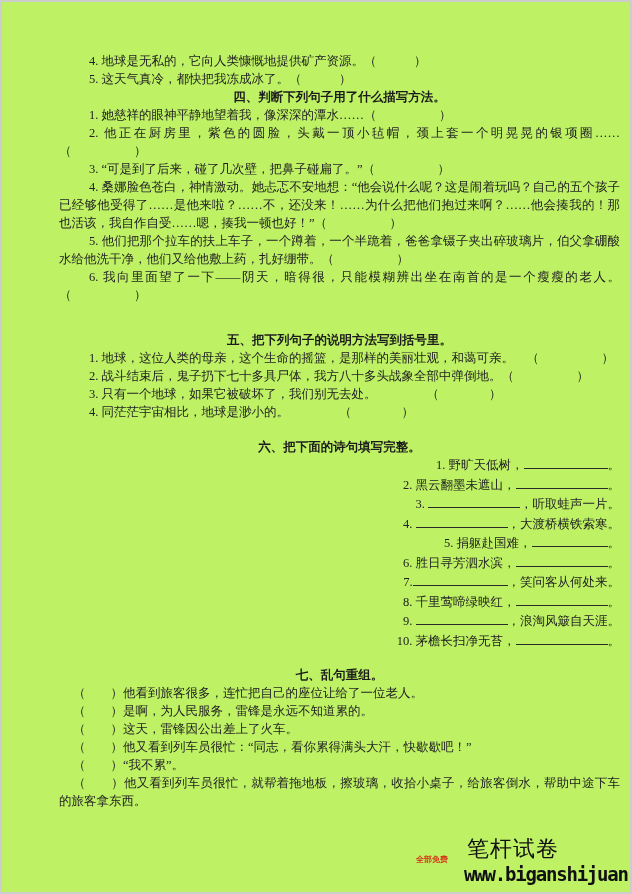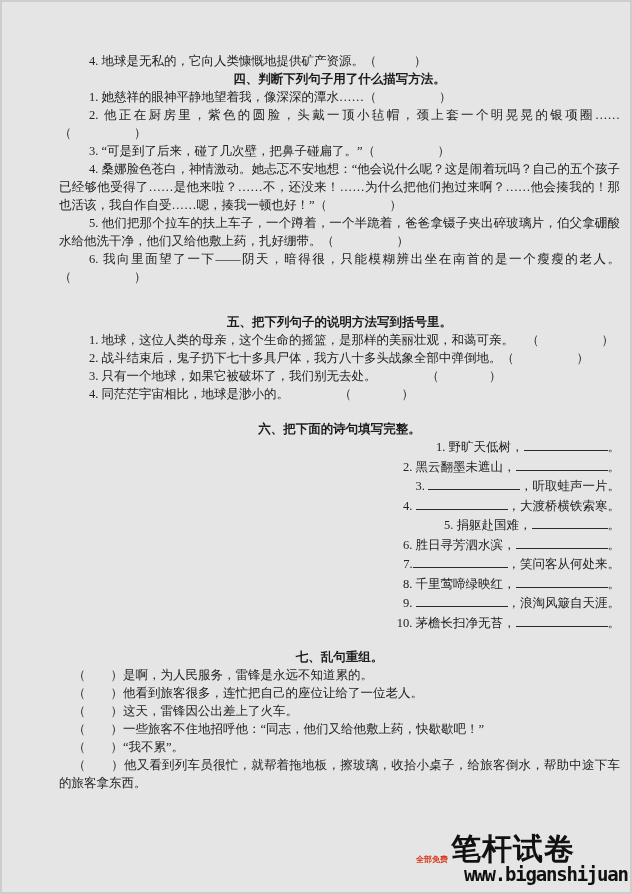--- a/index.html
+++ b/index.html
@@ -5,21 +5,21 @@
   html, body {
     margin: 0;
     padding: 0;
     background: #ffffff;
   }
   .page {
     position: relative;
     width: 632px;
     height: 894px;
     box-sizing: border-box;
-    background: #e5e5e5;
+    background: #bef264;
     border: 2px solid #cdcdcd;
     overflow: hidden;
     font-family: "Liberation Serif", "DejaVu Serif", serif;
     color: #222222;
   }
   .content {
     position: absolute;
     top: 50px;
     left: 57px;
     width: 561px;
@@ -55,23 +55,23 @@
   
   .logo {
     position: absolute;
     right: 20px;
     bottom: 8px;
     width: 194px;
     text-align: center;
   }
   .logo-title {
     display: block;
-    font-size: 30px;
+    font-size: 22px;
     line-height: 33px;
-    font-weight: bold;
+    font-weight: normal;
     letter-spacing: 1px;
     color: #111111;
     font-family: "Liberation Serif", "DejaVu Serif", serif;
     white-space: nowrap;
   }
   .logo-tagline {
     position: absolute;
     left: 0;
     bottom: 20px;
     font-size: 8px;
@@ -94,20 +94,21 @@
     margin-left: 48px;
   }
 </style>
 </head>
 <body>
 
 <div class="page" data-name="exam-page">
   <div class="content" data-name="worksheet-body">
       <section class="sec" data-name="section-3-tail">
         <p class="line" data-name="exam-item"><span data-name="item-text">4. 地球是无私的，它向人类慷慨地提供矿产资源。（　　　）</span></p>
+        <p class="line" data-name="exam-item"><span data-name="item-text">5. 这天气真冷，都快把我冻成冰了。（　　　）</span></p>
       </section>
       <section class="sec" data-name="section-4">
         <h2 class="sec-heading" data-name="section-4-heading">四、判断下列句子用了什么描写方法。</h2>
         <p class="line" data-name="exam-item"><span data-name="item-text">1. 她慈祥的眼神平静地望着我，像深深的潭水……（　　　　　）</span></p>
         <p class="line" data-name="exam-item"><span data-name="item-text">2. 他正在厨房里，紫色的圆脸，头戴一顶小毡帽，颈上套一个明晃晃的银项圈……　（　　　　　）</span></p>
         <p class="line" data-name="exam-item"><span data-name="item-text">3. “可是到了后来，碰了几次壁，把鼻子碰扁了。”（　　　　　）</span></p>
         <p class="line" data-name="exam-item"><span data-name="item-text">4. 桑娜脸色苍白，神情激动。她忐忑不安地想：“他会说什么呢？这是闹着玩吗？自己的五个孩子已经够他受得了……是他来啦？……不，还没来！……为什么把他们抱过来啊？……他会揍我的！那也活该，我自作自受……嗯，揍我一顿也好！”（　　　　　）</span></p>
         <p class="line" data-name="exam-item"><span data-name="item-text">5. 他们把那个拉车的扶上车子，一个蹲着，一个半跪着，爸爸拿镊子夹出碎玻璃片，伯父拿硼酸水给他洗干净，他们又给他敷上药，扎好绷带。（　　　　　）</span></p>
         <p class="line" data-name="exam-item"><span data-name="item-text">6. 我向里面望了一下——阴天，暗得很，只能模糊辨出坐在南首的是一个瘦瘦的老人。（　　　　　）</span></p>
       </section>
@@ -126,24 +127,24 @@
         <p class="line" data-name="exam-item"><span data-name="item-text">4. </span><span class="blank" data-name="answer-blank" style="width: 92px;"></span><span data-name="item-text">，大渡桥横铁索寒。</span></p>
         <p class="line" data-name="exam-item"><span data-name="item-text">5. 捐躯赴国难，</span><span class="blank" data-name="answer-blank" style="width: 76px;"></span><span data-name="item-text">。</span></p>
         <p class="line" data-name="exam-item"><span data-name="item-text">6. 胜日寻芳泗水滨，</span><span class="blank" data-name="answer-blank" style="width: 92px;"></span><span data-name="item-text">。</span></p>
         <p class="line" data-name="exam-item"><span data-name="item-text">7.</span><span class="blank" data-name="answer-blank" style="width: 95px;"></span><span data-name="item-text">，笑问客从何处来。</span></p>
         <p class="line" data-name="exam-item"><span data-name="item-text">8. 千里莺啼绿映红，</span><span class="blank" data-name="answer-blank" style="width: 92px;"></span><span data-name="item-text">。</span></p>
         <p class="line" data-name="exam-item"><span data-name="item-text">9. </span><span class="blank" data-name="answer-blank" style="width: 92px;"></span><span data-name="item-text">，浪淘风簸自天涯。</span></p>
         <p class="line" data-name="exam-item"><span data-name="item-text">10. 茅檐长扫净无苔，</span><span class="blank" data-name="answer-blank" style="width: 92px;"></span><span data-name="item-text">。</span></p>
       </section>
       <section class="sec" data-name="section-7">
         <h2 class="sec-heading" data-name="section-7-heading">七、乱句重组。</h2>
+        <p class="line" data-name="exam-item"><span data-name="item-text">（　　）他看到旅客很多，连忙把自己的座位让给了一位老人。</span></p>
         <p class="line" data-name="exam-item"><span data-name="item-text">（　　）是啊，为人民服务，雷锋是永远不知道累的。</span></p>
-        <p class="line" data-name="exam-item"><span data-name="item-text">（　　）他看到旅客很多，连忙把自己的座位让给了一位老人。</span></p>
         <p class="line" data-name="exam-item"><span data-name="item-text">（　　）这天，雷锋因公出差上了火车。</span></p>
-        <p class="line" data-name="exam-item"><span data-name="item-text">（　　）一些旅客不住地招呼他：“同志，他们又给他敷上药，快歇歇吧！”</span></p>
+        <p class="line" data-name="exam-item"><span data-name="item-text">（　　）他又看到列车员很忙：“同志，看你累得满头大汗，快歇歇吧！”</span></p>
         <p class="line" data-name="exam-item"><span data-name="item-text">（　　）“我不累”。</span></p>
         <p class="line" data-name="exam-item"><span data-name="item-text">（　　）他又看到列车员很忙，就帮着拖地板，擦玻璃，收拾小桌子，给旅客倒水，帮助中途下车的旅客拿东西。</span></p>
       </section>
     </div>
 
   <div class="logo" data-name="biganshijuan-logo">
     <span class="logo-tagline" data-name="logo-tagline">全部免费</span>
     <span class="logo-title" data-name="logo-title">笔杆试卷</span>
     <span class="logo-url" data-name="logo-url">www.biganshijuan.com</span>
   </div>

